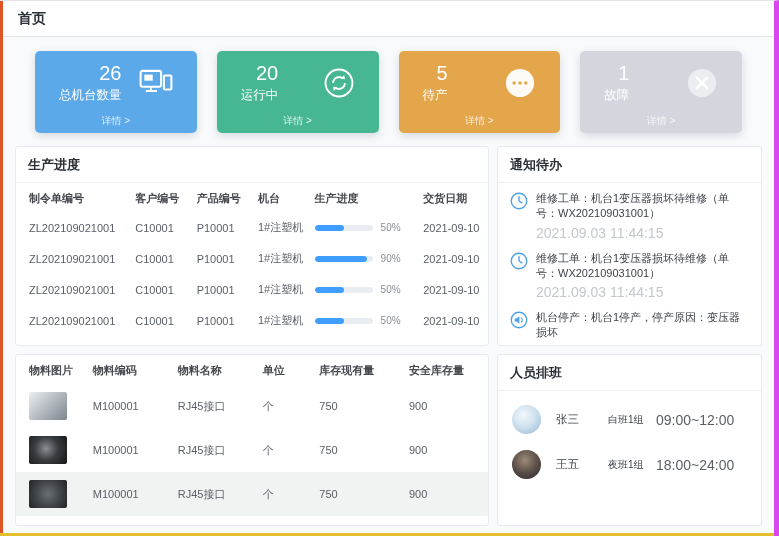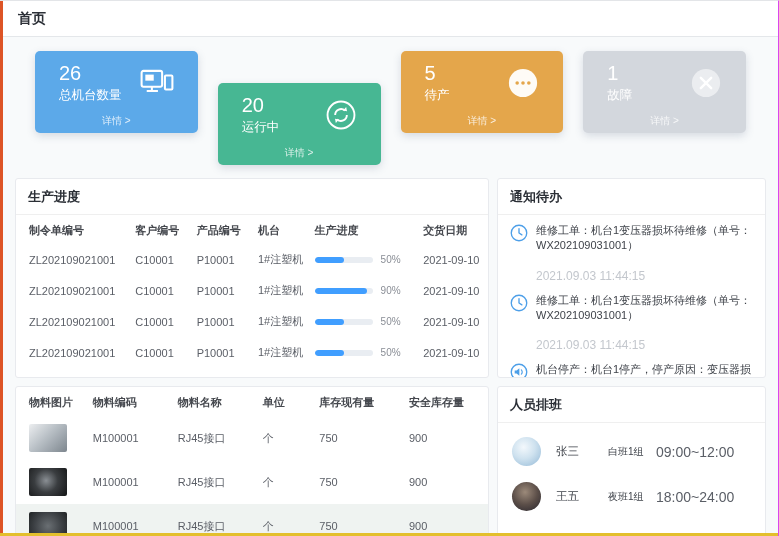--- a/index.html
+++ b/index.html
@@ -1,31 +1,31 @@
 <!DOCTYPE html>
 <html><head>
 <meta charset="utf-8">
 <style>
   *{margin:0;padding:0;box-sizing:border-box}
   html,body{width:779px;height:536px;overflow:hidden}
   body{font-family:"Liberation Sans","DejaVu Sans",sans-serif;background:#fff}
-  .page{position:relative;width:779px;height:536px;background:#f8fafb;overflow:hidden;border-top:1px solid #e3e5e8;border-right:1px solid #d946ef}
+  .page{position:relative;width:779px;height:536px;background:#f8fafb;overflow:hidden;border-top:1px solid #e3e5e8;border-right:5px solid #d946ef}
   .edge-left{position:absolute;left:0;top:0;width:3px;height:100%;background:#dd5426;z-index:5}
   .edge-bottom{position:absolute;left:0;bottom:0;width:100%;height:3px;background:#e3bf2d;z-index:6}
 
   .topbar{margin-left:3px;height:36px;background:#fff;border-bottom:1px solid #e4e7ea;display:flex;align-items:center;padding-left:15px}
   .topbar .title{font-size:14px;font-weight:bold;color:#2d3138}
 
   .content{margin-left:3px;padding:14px 12px 0}
 
   
   .cards{display:flex;gap:20px;margin:0 20px 13px}
   .card{flex:1;height:82px;border-radius:5px;position:relative;color:#fff;box-shadow:0 3px 8px rgba(60,80,110,.18);cursor:pointer}
   .card-main{display:flex;align-items:center;justify-content:space-between;padding:10px 24px 0}
-  .card-text{text-align:left}
+  .card-text{text-align:right}
   .card-value{font-size:20px;line-height:24px}
   .card-label{font-size:12.5px;margin-top:2px}
   .card-icon{display:inline-flex}
   .card-detail{position:absolute;left:0;right:0;bottom:5px;text-align:center;font-size:10px;color:rgba(255,255,255,.82);cursor:pointer}
 
   
   .grid{display:grid;grid-template-columns:474px 1fr;grid-template-rows:200px 172px;gap:8px}
   .panel{background:#fff;border:1px solid #e8eaee;border-radius:3px;overflow:hidden}
   .panel-title{font-size:13px;font-weight:bold;color:#2b2f36;padding:9px 12px 8px;border-bottom:1px solid #efefef}
 
@@ -55,21 +55,21 @@
   .mat{display:inline-block;width:38px;height:28px;border-radius:2px;vertical-align:middle}
   .mat-1{background:linear-gradient(135deg,#eceef0 0%,#b9c0c6 45%,#7d868e 100%)}
   .mat-2{background:radial-gradient(circle at 45% 45%,#8a8f94 0%,#3a3d40 45%,#141516 100%)}
   .mat-3{background:radial-gradient(circle at 50% 50%,#6a6f73 0%,#3f4347 55%,#202325 100%)}
 
   
   .notif-list{padding:3px 12px 0}
   .notif{display:flex;align-items:flex-start;padding:5px 0;cursor:pointer}
   .nicon{flex:none;margin-right:8px;margin-top:1px;display:inline-flex}
   .ntext{font-size:11px;color:#3f434a;line-height:1.35}
-  .ntime{font-size:12px;color:#c3c7cd;margin-top:16px}
+  .ntime{font-size:14px;color:#c3c7cd;margin-top:4px}
 
   
   .staff-list{padding:6px 14px 0}
   .staff-row{display:flex;align-items:center;padding:8px 0}
   .avatar{flex:none;width:29px;height:29px;border-radius:50%}
   .av-1{background:radial-gradient(circle at 40% 35%,#f3f8fc 0%,#cfe2ef 45%,#92b8d6 100%)}
   .av-2{background:radial-gradient(circle at 45% 40%,#fbe9ec 0%,#f0bcc8 50%,#d98fa4 100%)}
   .av-3{background:radial-gradient(circle at 45% 35%,#9c8a7a 0%,#5c4f49 50%,#26242c 100%)}
   .staff-name{font-size:11.5px;color:#3f434a;margin-left:15px;width:52px}
   .staff-shift{font-size:10px;color:#3f434a;width:48px}
@@ -101,21 +101,21 @@
                 <rect x="1.5" y="2" width="22" height="17" rx="2" fill="none" stroke="#fff" stroke-width="2.2"></rect>
                 <rect x="5.5" y="6" width="9" height="6.5" fill="#fff"></rect>
                 <rect x="26.5" y="7" width="8" height="15" rx="1" fill="none" stroke="#fff" stroke-width="2.2"></rect>
                 <path d="M7 23.5h12M12.5 19v4.5" stroke="#fff" stroke-width="2.2"></path>
               </svg>
           </span>
         </div>
         <div class="card-detail">详情 &gt;</div>
       </div>
 
-      <div class="card" style="background: rgb(71, 183, 147); margin-top: 32px;">
+      <div class="card" style="background: rgb(71, 183, 147);">
         <div class="card-main">
           <div class="card-text">
             <div class="card-value">20</div>
             <div class="card-label">运行中</div>
           </div>
           <span class="card-icon">
             <svg width="32" height="32" viewBox="0 0 34 34">
                 <circle cx="17" cy="17" r="14.3" fill="none" stroke="#fff" stroke-width="2"></circle>
                 <path d="M10.8 17a6.2 6.2 0 0 1 10.4-4.6" fill="none" stroke="#fff" stroke-width="2"></path>
                 <path d="M22.5 8.6l.9 4.3-4.3-.6z" fill="#fff"></path>

